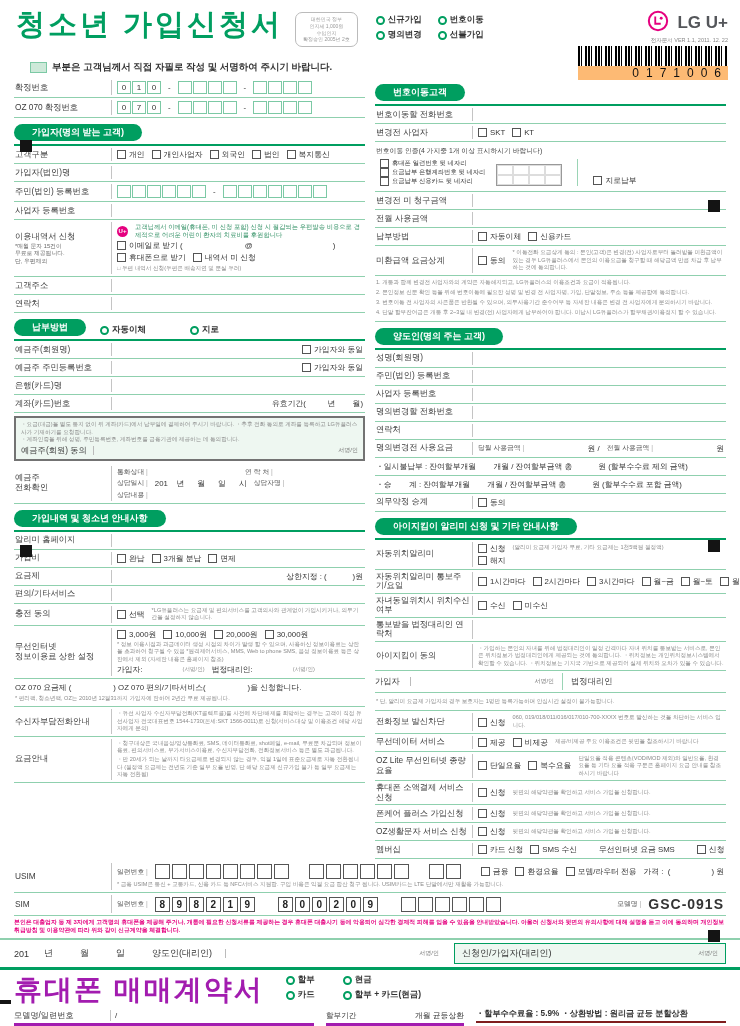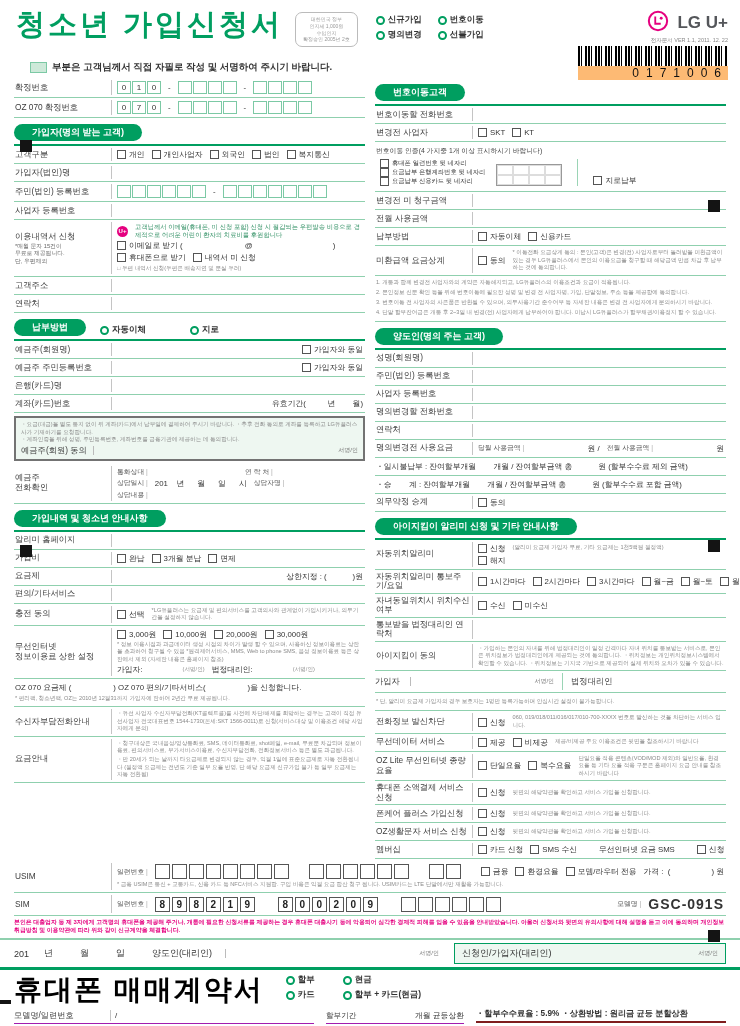--- a/index.html
+++ b/index.html
@@ -69,27 +69,27 @@
   #widerows{padding:0 14px;margin-top:2px}
   .pinkline{font-size:5.9px;color:#e5007f;font-weight:bold;padding:3px 14px;border-bottom:2px solid #8fd0ae;line-height:1.35}
   .grantrow{display:flex;align-items:center;gap:7px;padding:3px 14px;border-bottom:3px solid #009e60;font-size:9px}
   .dt{font-size:9px;color:#333;margin-right:8px}
   .unit{margin-right:20px;font-size:9px;color:#333}
   .glab{font-size:9px;font-weight:normal;color:#333;white-space:nowrap}
   .appbox{display:flex;align-items:center;border:1.5px solid #009e60;background:#eef7f1;padding:3px 7px;width:272px;margin-left:8px;box-sizing:border-box}
   
   .contract{padding:2px 14px 0}
   .ctop{display:flex;align-items:flex-end;gap:22px;padding:2px 0 2px}
-  .ctitle{font-size:28px;font-weight:bold;color:#000000;letter-spacing:2px;line-height:1.05}
+  .ctitle{font-size:28px;font-weight:bold;color:#a21caf;letter-spacing:2px;line-height:1.05}
   .cradios{display:grid;grid-template-columns:auto auto;gap:3px 28px;font-size:9px;font-weight:bold;padding-bottom:3px;color:#333}
   .cbody{display:flex;gap:12px;margin-top:2px}
   .cA{width:300px;flex-shrink:0}
   .cB{width:138px;flex-shrink:0}
   .cC{flex:1;min-width:0}
-  .crow{display:flex;align-items:center;border-bottom:1px solid #a21caf;min-height:15px;font-size:8.2px}
+  .crow{display:flex;align-items:center;border-bottom:3px solid #a21caf;min-height:15px;font-size:8.2px}
   .clab{width:96px;flex-shrink:0;color:#3c3c3c}
   .cB .clab{width:auto;flex:1;font-size:7.6px}
   .cval{flex:1;border-left:1px solid #c4c4c4;padding-left:4px;font-size:7.5px;display:flex;align-items:center;min-height:11px}
   .cB .cval{flex:0 0 auto;border-left:none;color:#555}
   .cfee{font-size:8.2px;font-weight:bold;color:#333;border-bottom:2px solid #7f1d1d;padding-bottom:2px;margin-bottom:12px}
   .clause{font-size:5.9px;color:#555;line-height:1.4}
   
   .mark{position:absolute;width:12px;height:12px;background:#141414}
   .dashmark{position:absolute;width:11px;height:4px;background:#141414;left:0;top:1000px}
 </style>

